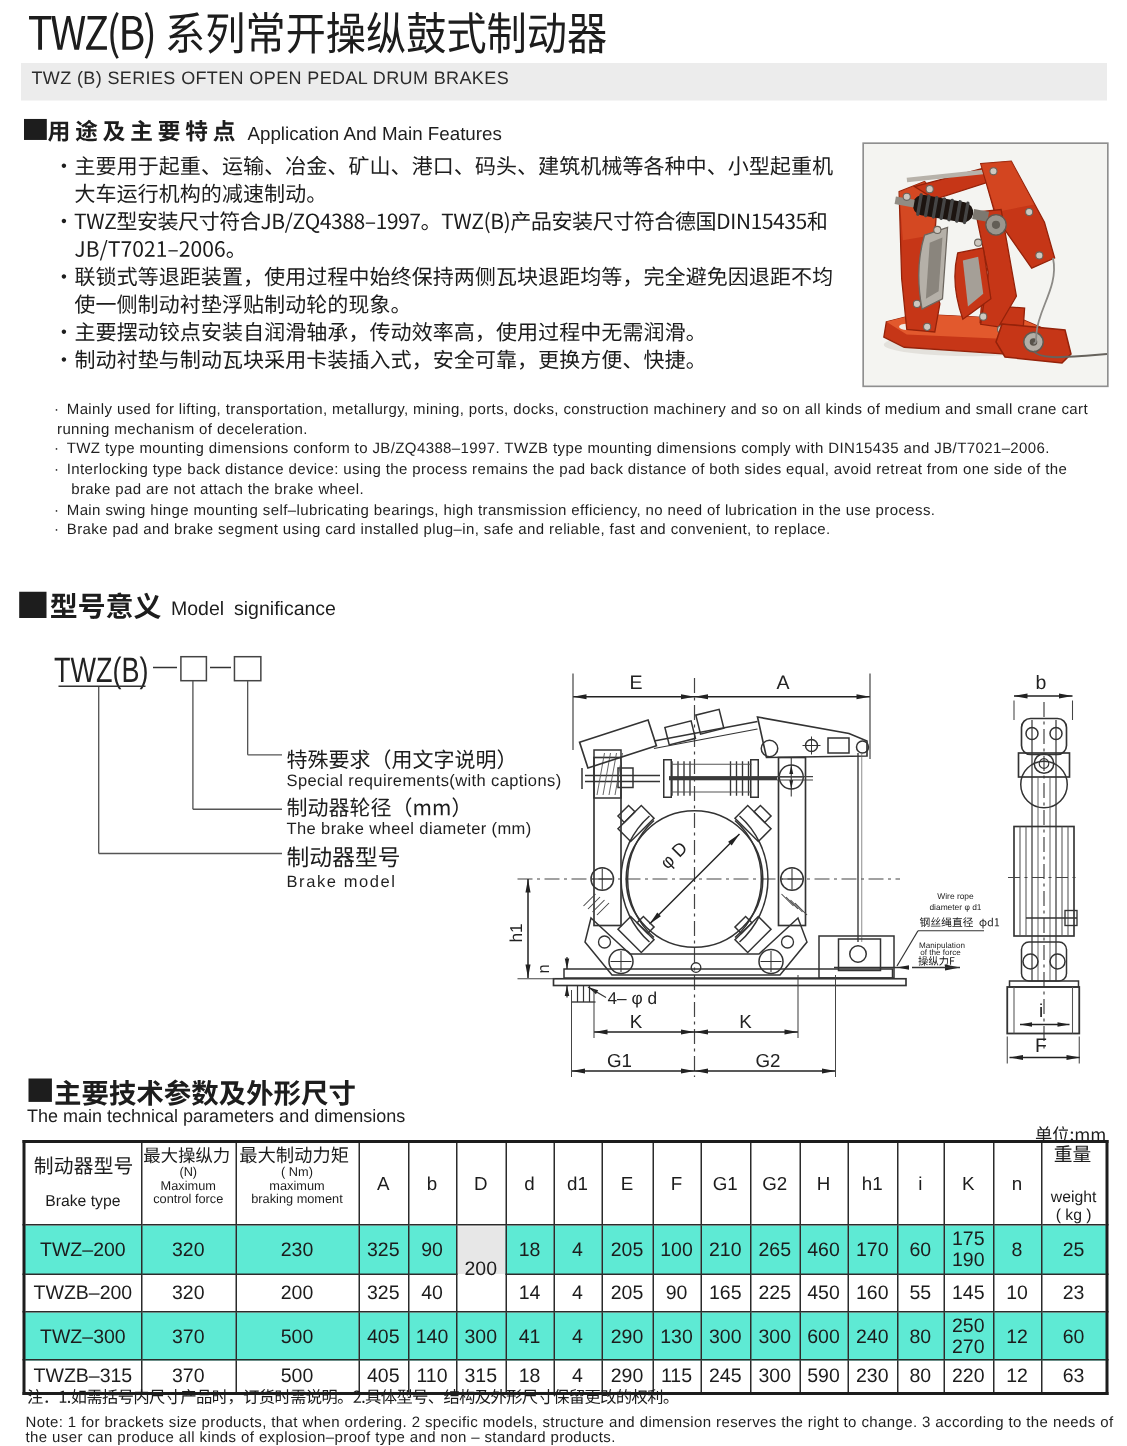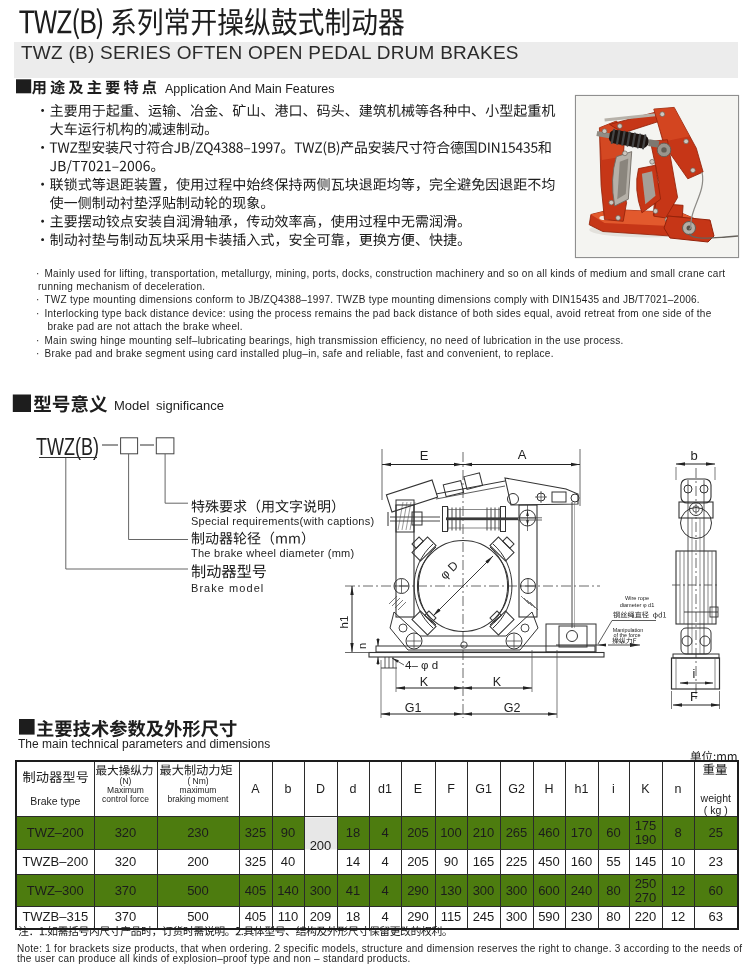--- a/index.html
+++ b/index.html
@@ -1,20 +1,20 @@
 <!DOCTYPE html>
 <html><head><meta charset="utf-8"><style>
 *{margin:0;padding:0;box-sizing:border-box}
 body{width:751px;height:964px;background:#fff;font-family:"Liberation Sans",sans-serif;position:relative;overflow:hidden}
 .t{position:absolute;font-size:10px;line-height:12px;color:#1f1f1f;white-space:pre;letter-spacing:0.26px}
-.bar{position:absolute;left:14px;top:42px;width:724px;height:36px;background:#ececec;color:#2b2b2b;font-size:19px;line-height:21px;padding-left:7px;letter-spacing:0.25px}
+.bar{position:absolute;left:14px;top:42px;width:724px;height:25px;background:#ececec;color:#2b2b2b;font-size:12px;line-height:21px;padding-left:7px;letter-spacing:0.25px}
 .bh{position:absolute;color:#1d1d1d;font-weight:normal}
 #tb{position:absolute;left:15px;top:760px;border-collapse:collapse;table-layout:fixed;color:#1c1c1c}
 #tb td{border:1px solid #2b2b2b;text-align:center;vertical-align:middle;font-size:13px;line-height:14px;padding:0}
-#tb tr.g td{background:#4d7c0f}
+#tb tr.g td{background:#5eead4}
 #tb tr.hd td{background:#fff}
 #tb{border:2px solid #1d1d1d}
 #tb .L{font-size:12.5px}
 #tb .h2{font-size:8.5px;line-height:9px;margin-top:15px}
 #tb .h3{font-size:8.5px;line-height:9px}
 #tb .vt{vertical-align:top}
 </style></head>
 <body>
 <div class="bar">TWZ (B) SERIES OFTEN OPEN PEDAL DRUM BRAKES</div>
 <div class="bh" style="left:165px;top:82px;font-size:12.5px">Application And Main Features</div>
@@ -147,21 +147,21 @@
         <td>250<br>270</td>
         <td>12</td>
         <td>60</td>
       </tr>
 <tr style="height:22px">
         <td>TWZB–315</td>
         <td>370</td>
         <td>500</td>
         <td>405</td>
         <td>110</td>
-        <td>209</td>
+        <td>315</td>
  <td>18</td>
         <td>4</td>
         <td>290</td>
         <td>115</td>
         <td>245</td>
         <td>300</td>
         <td>590</td>
         <td>230</td>
         <td>80</td>
         <td>220</td>

